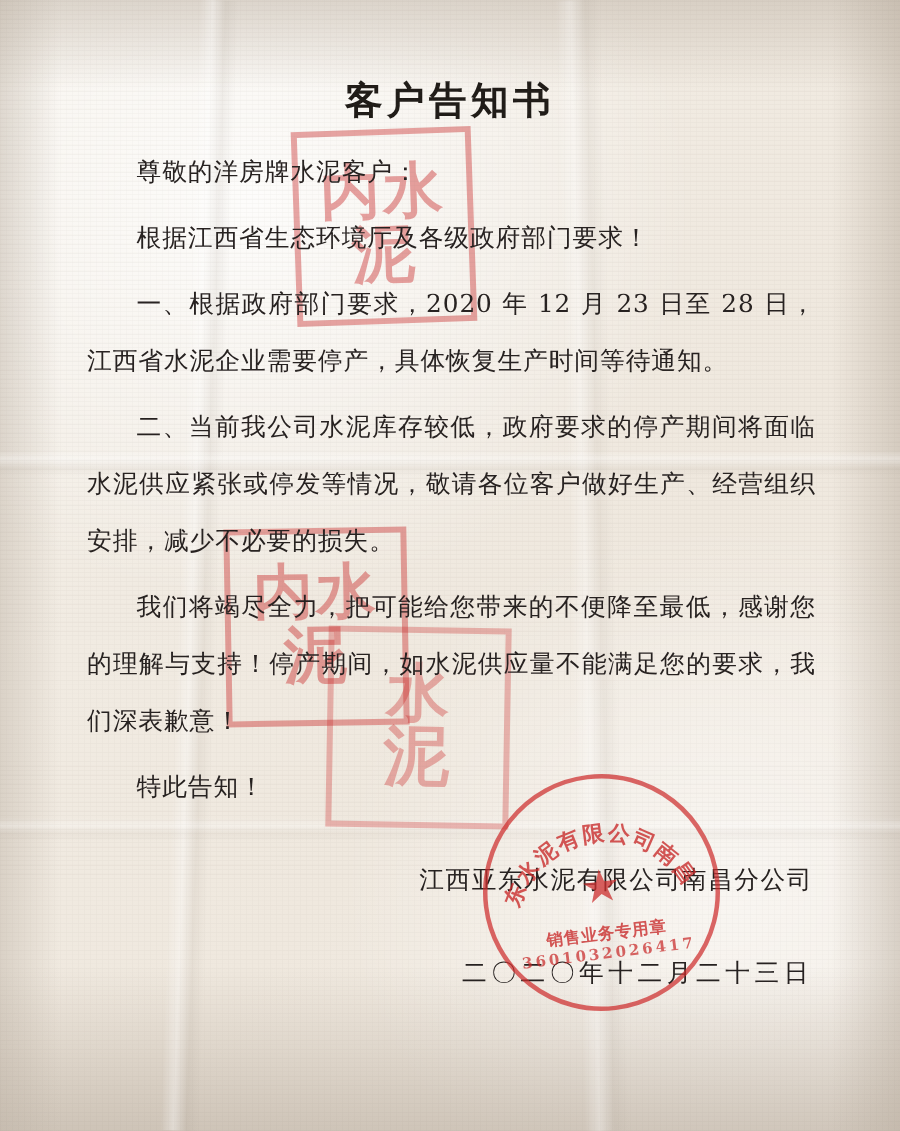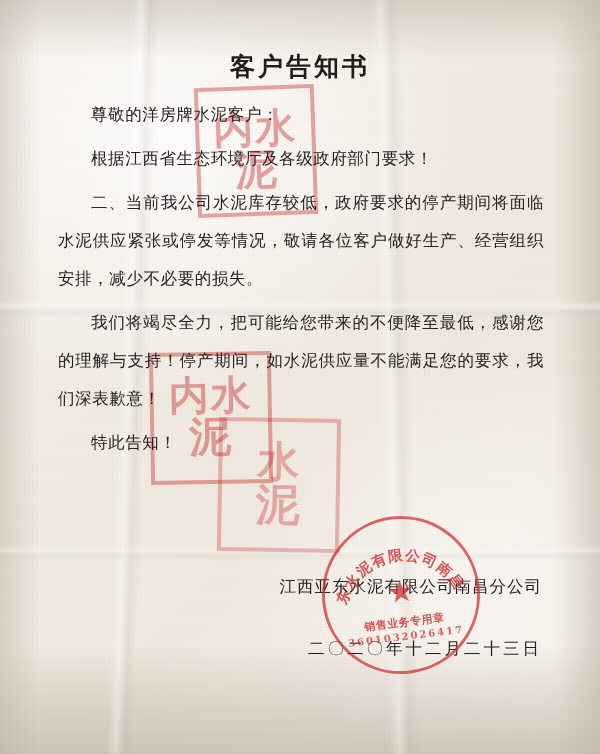--- a/index.html
+++ b/index.html
@@ -261,20 +261,21 @@
     <span class="wm-char wm-top">水</span>
     <span class="wm-char">泥</span>
   </div>
 
   <div class="doc">
     <div class="title">客户告知书</div>
 
     <div class="body">
       <p>尊敬的洋房牌水泥客户：</p>
       <p>根据江西省生态环境厅及各级政府部门要求！</p>
+      <p>一、根据政府部门要求，2020 年 12 月 23 日至 28 日，江西省水泥企业需要停产，具体恢复生产时间等待通知。</p>
       <p>二、当前我公司水泥库存较低，政府要求的停产期间将面临水泥供应紧张或停发等情况，敬请各位客户做好生产、经营组织安排，减少不必要的损失。</p>
       <p>我们将竭尽全力，把可能给您带来的不便降至最低，感谢您的理解与支持！停产期间，如水泥供应量不能满足您的要求，我们深表歉意！</p>
       <p>特此告知！</p>
     </div>
 
     <div class="sign">
       <div class="line1">江西亚东水泥有限公司南昌分公司</div>
       <div class="line2">二〇二〇年十二月二十三日</div>
     </div>
   </div>

